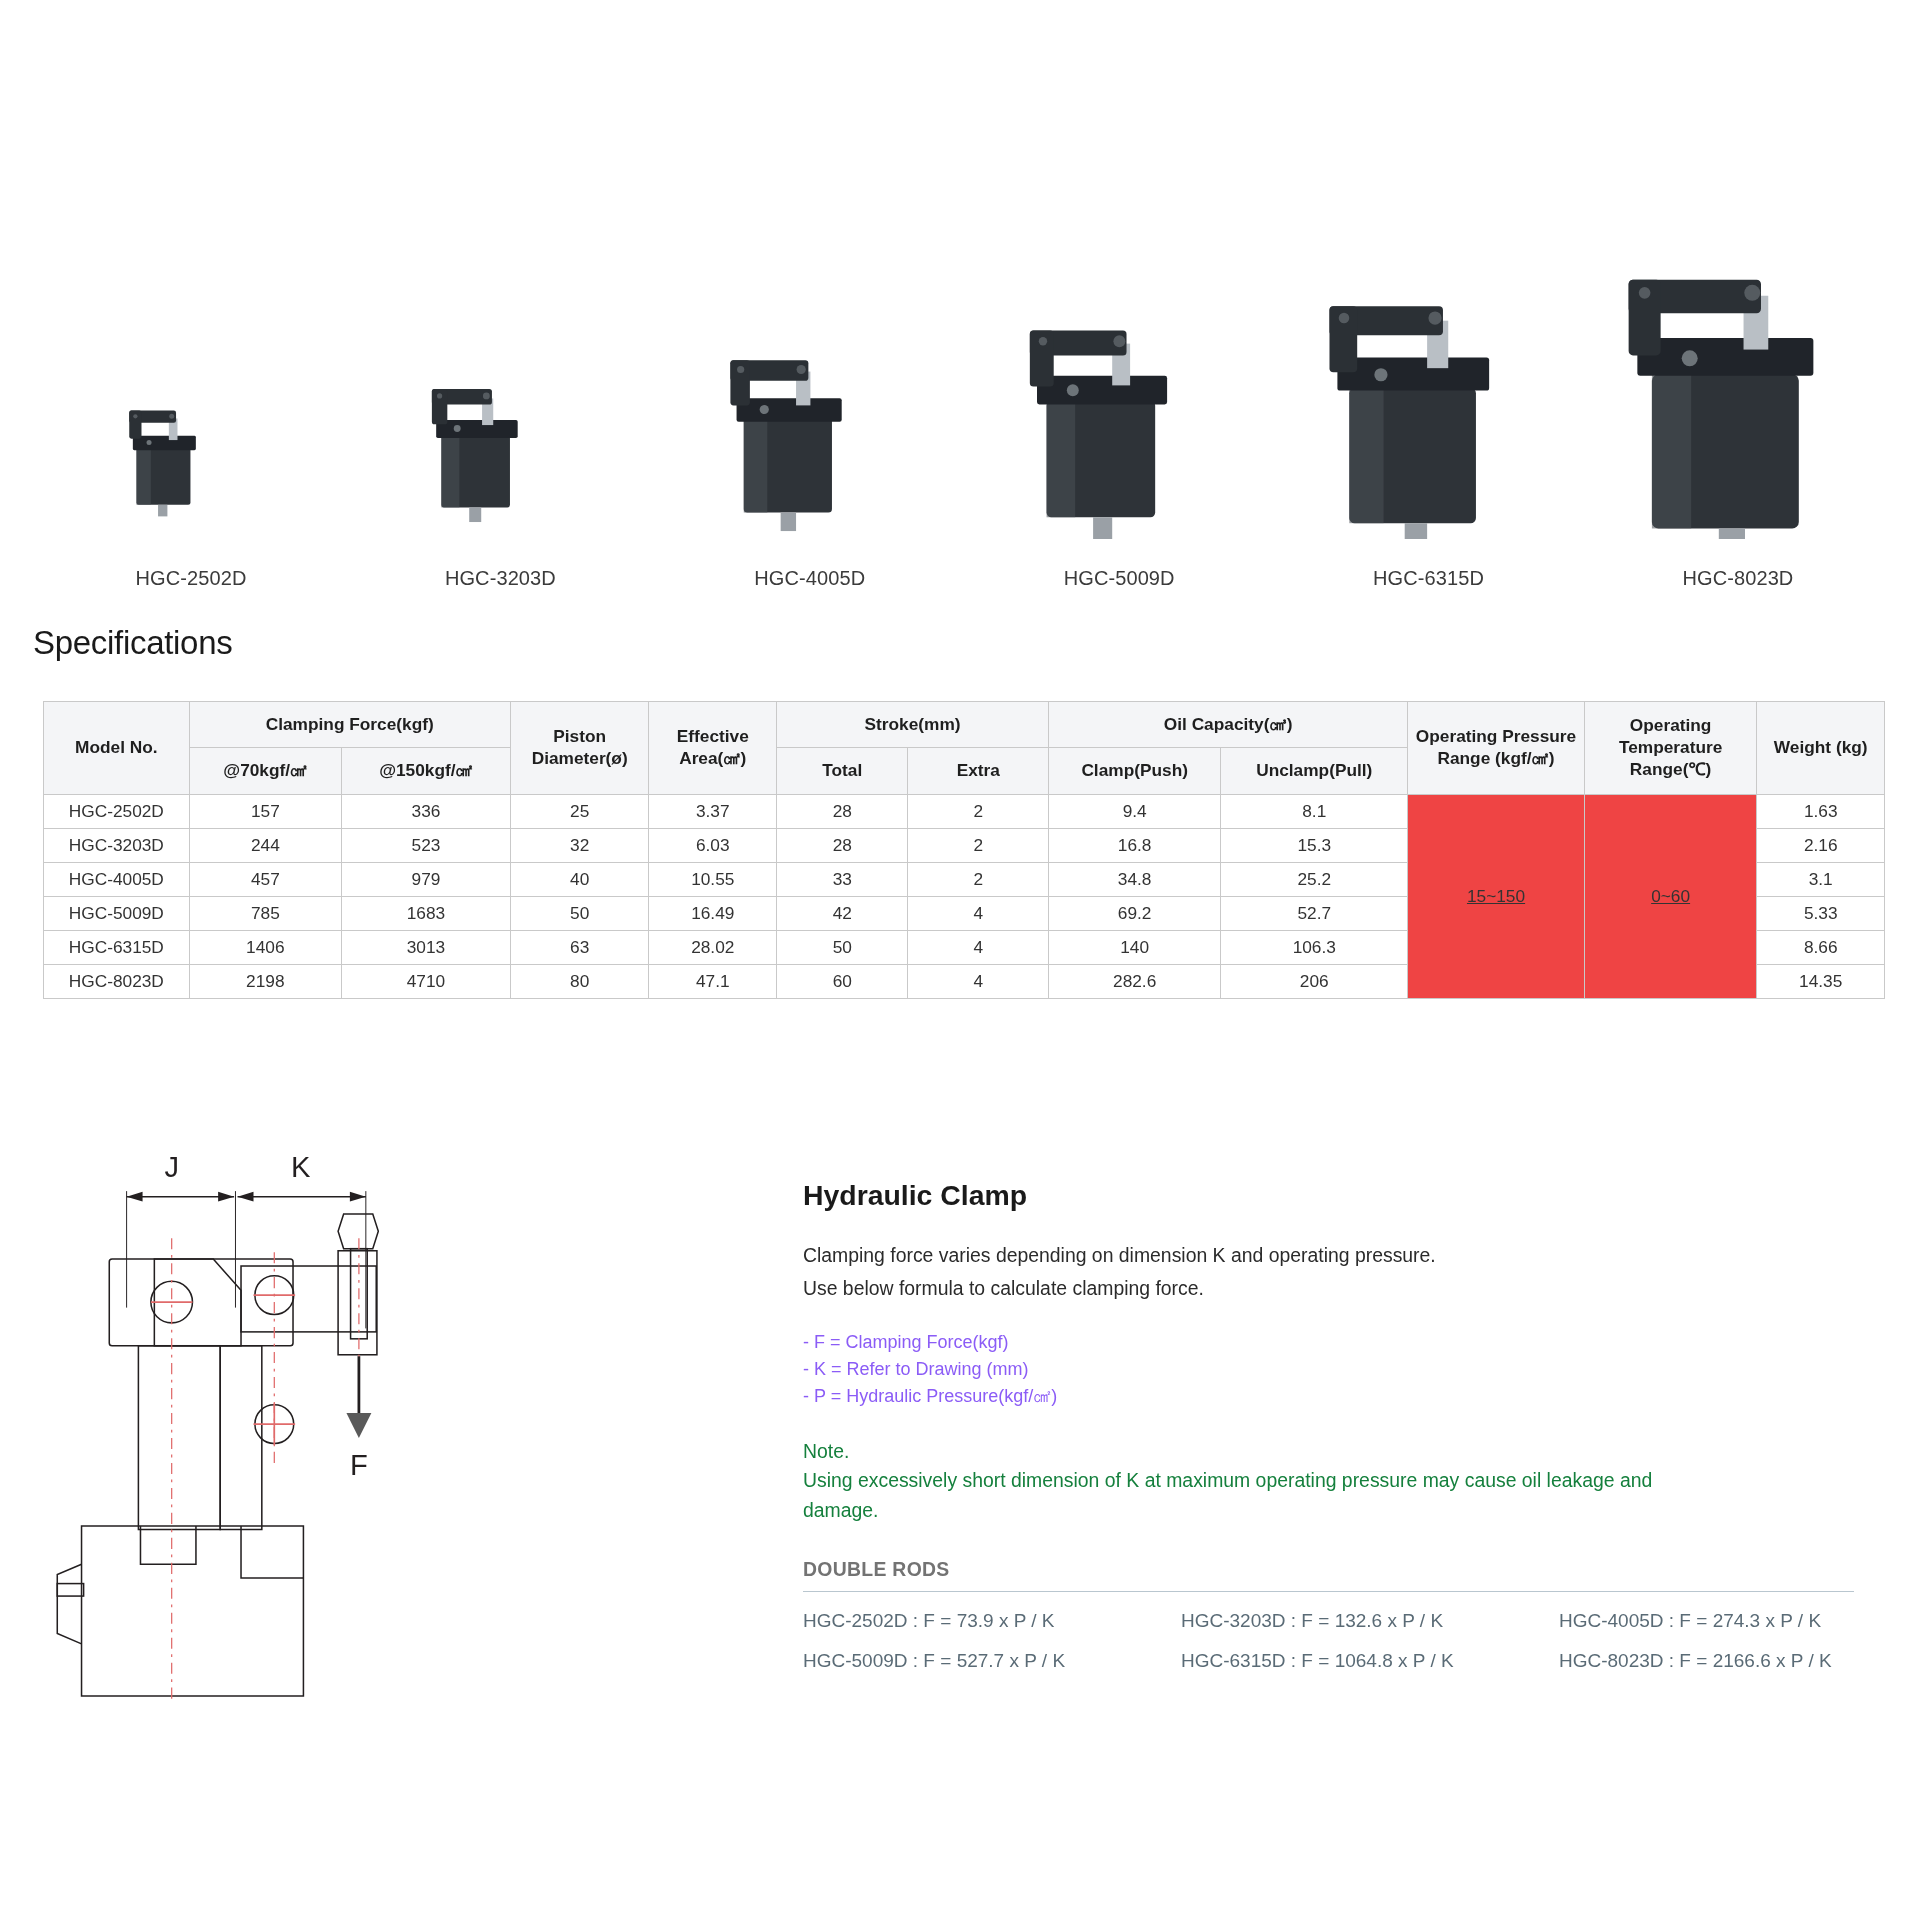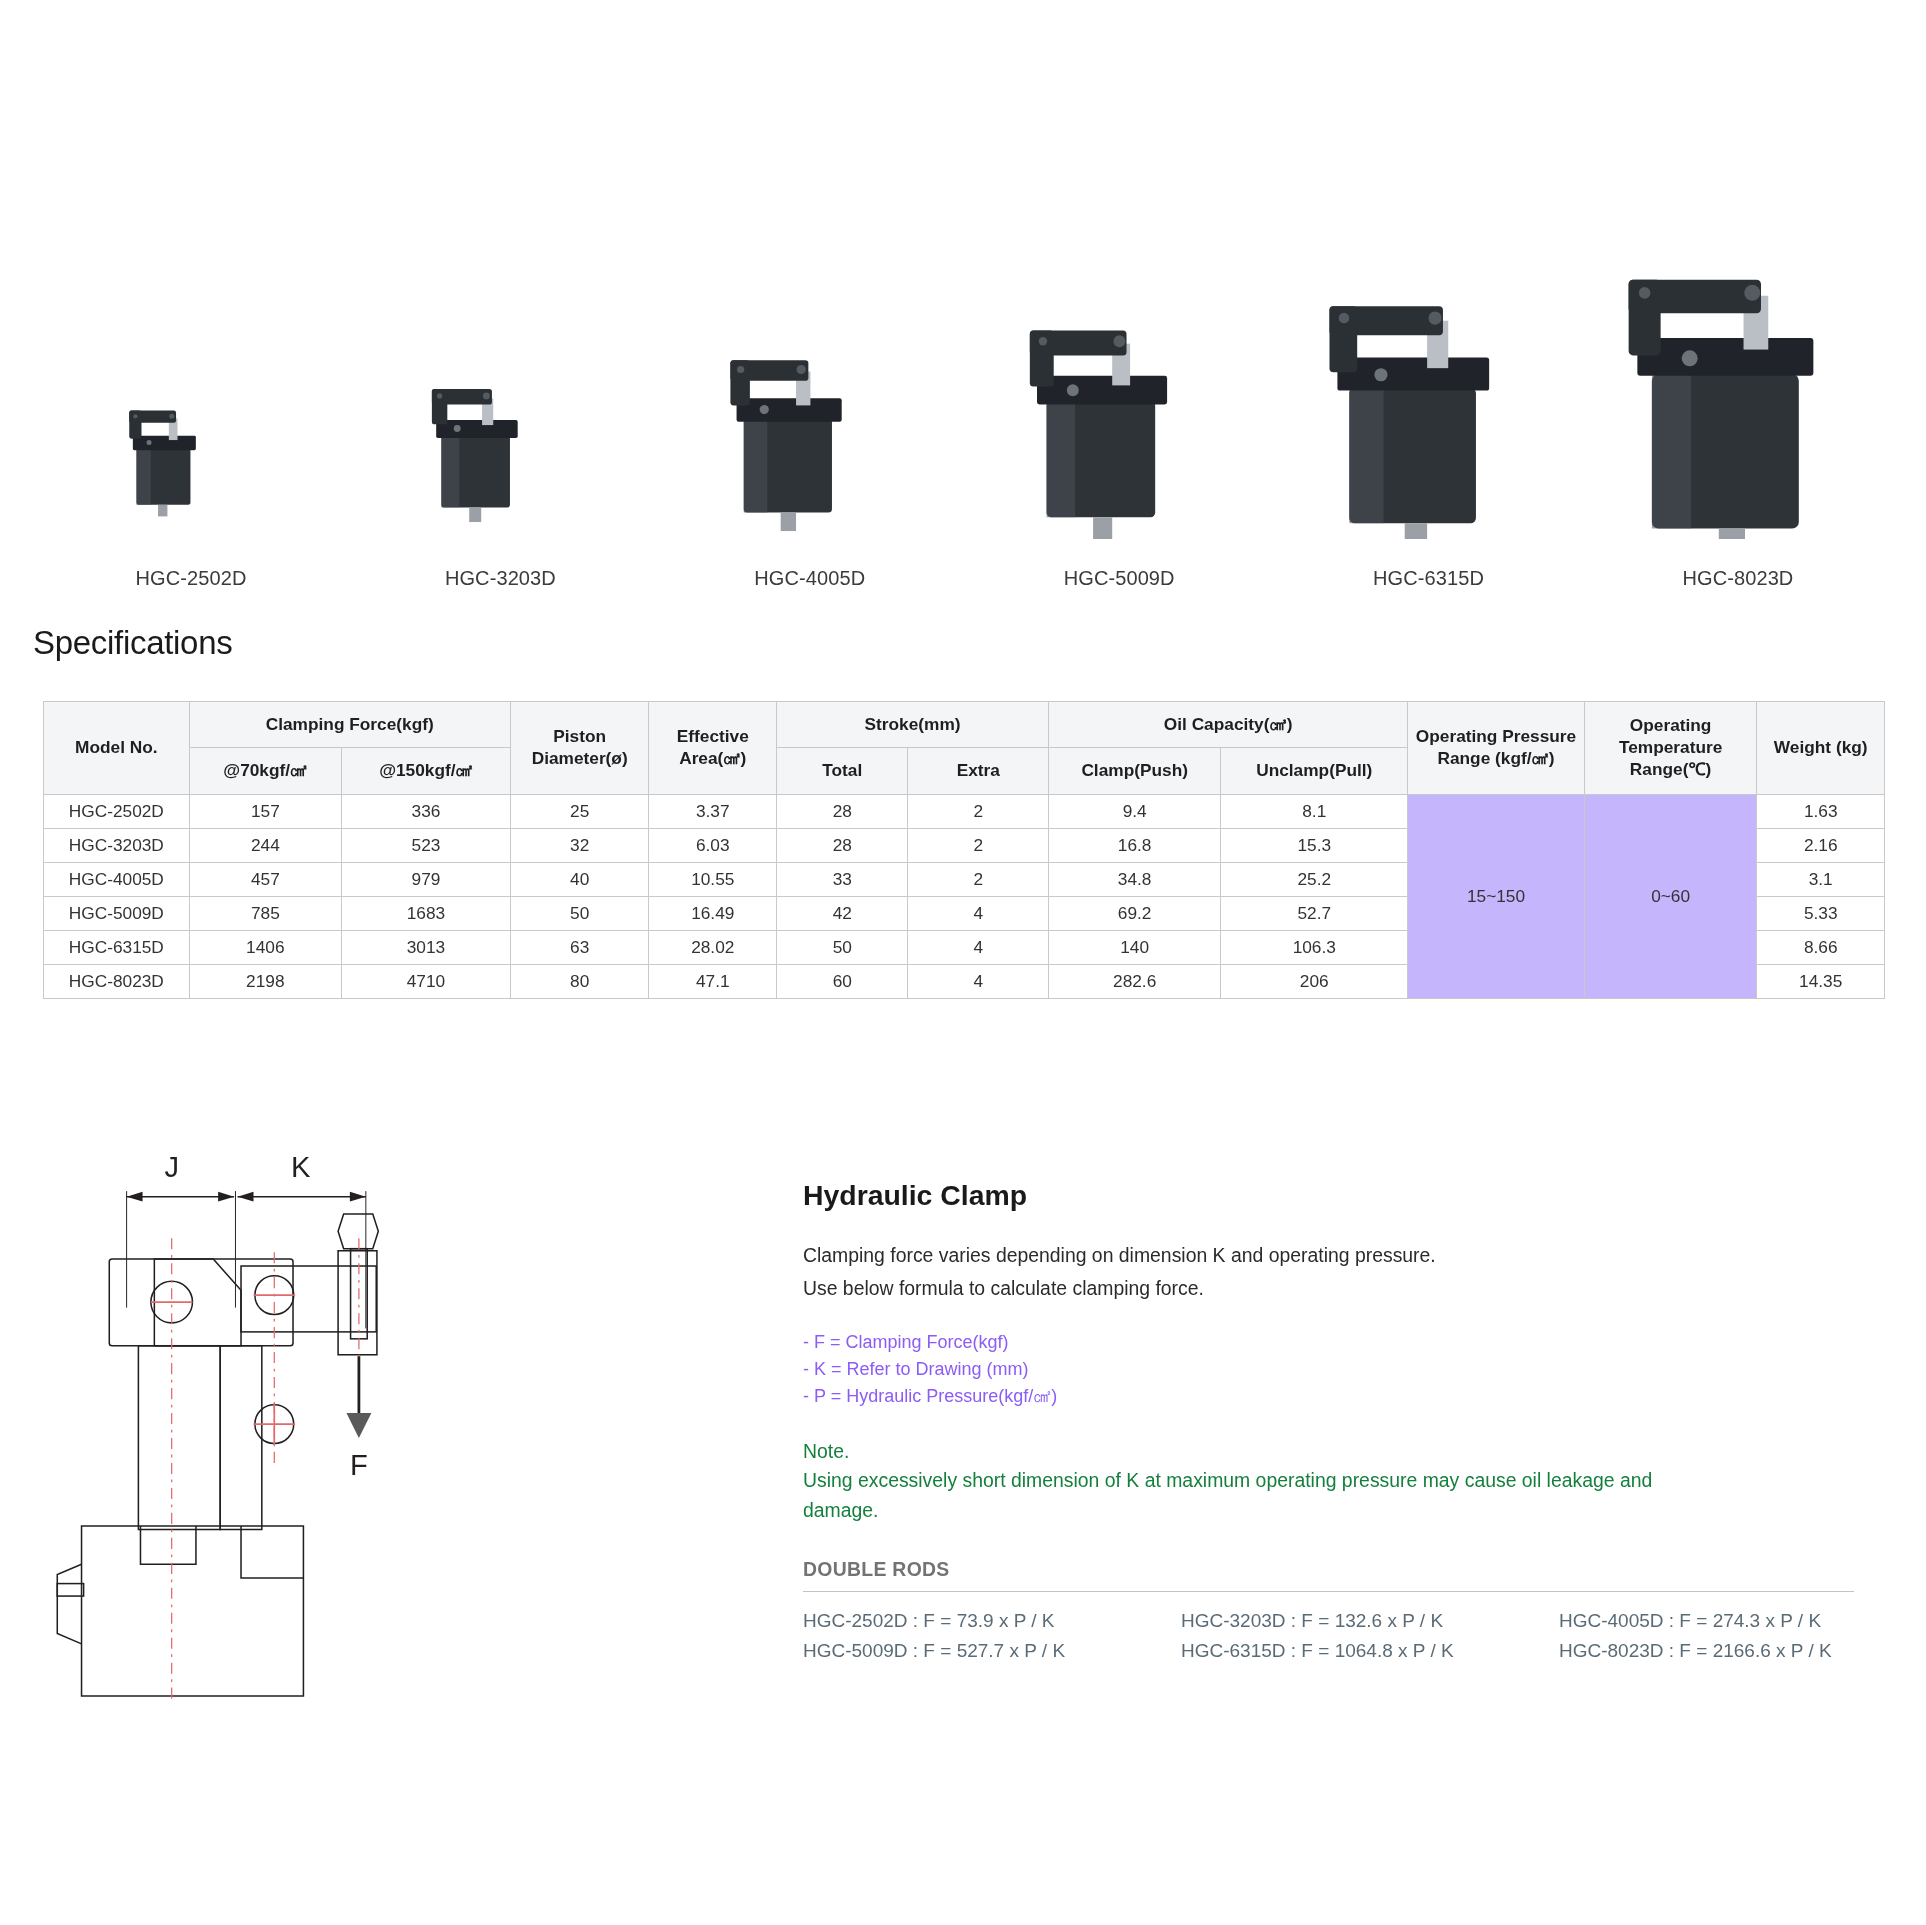--- a/index.html
+++ b/index.html
@@ -92,21 +92,22 @@
   }
   table.spec tbody td {
     height: 33px;
     font-size: 17.3px;
     color: #333;
   }
   table.spec tbody td.model {
     font-size: 17.3px;
   }
   td.merged {
-    background: #c4b5fd;
+    background: #ef4444;
+    text-decoration: underline;
   }
 
   
   .formula-area {
     position: absolute;
     left: 33px;
     top: 1148px;
     width: 1859px;
     display: flex;
   }
@@ -151,21 +152,21 @@
   }
   .rods-rule {
     margin-top: 9.7px;
     border-top: 0.7px solid #b9c6cf;
     width: 1051px;
   }
   .rods-grid {
     margin-top: 18px;
     display: grid;
     grid-template-columns: 378px 378px 295px;
-    row-gap: 8px;
+    row-gap: 18px;
     color: #5a6b76;
     font-size: 19px;
   }
 </style>
 </head>
 <body>
 
 <div class="page">
 
   <div class="product-row">

